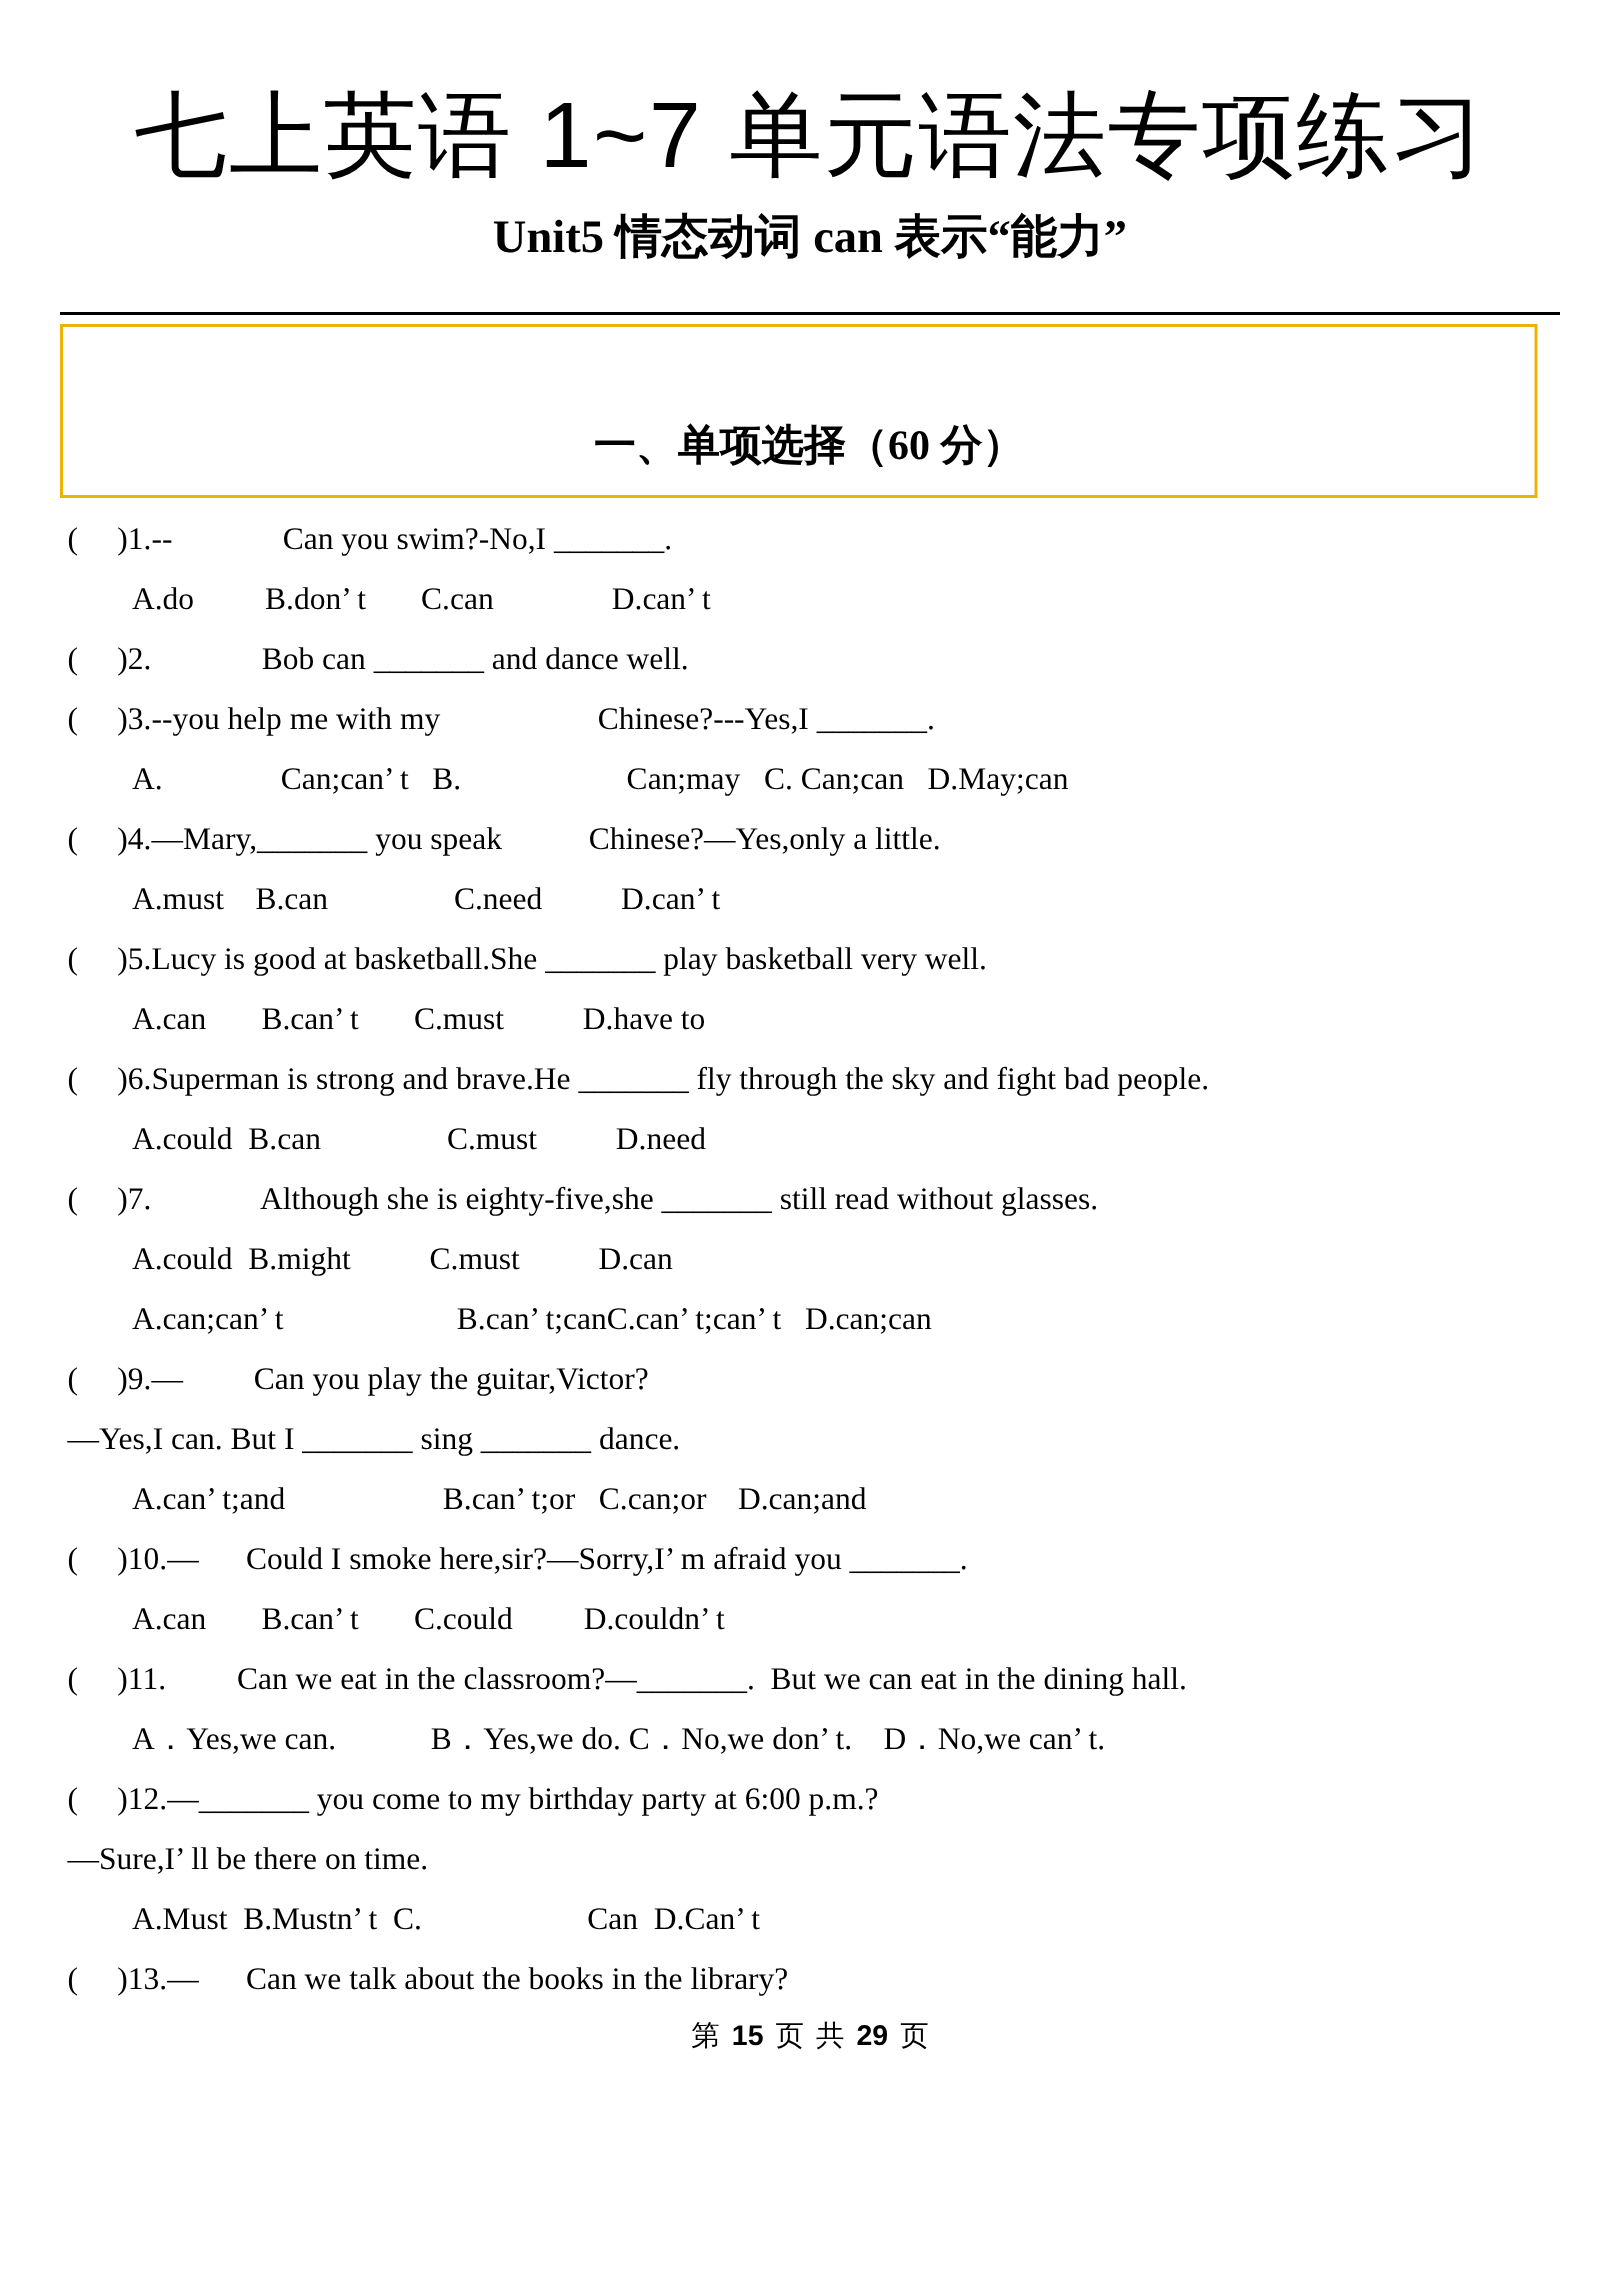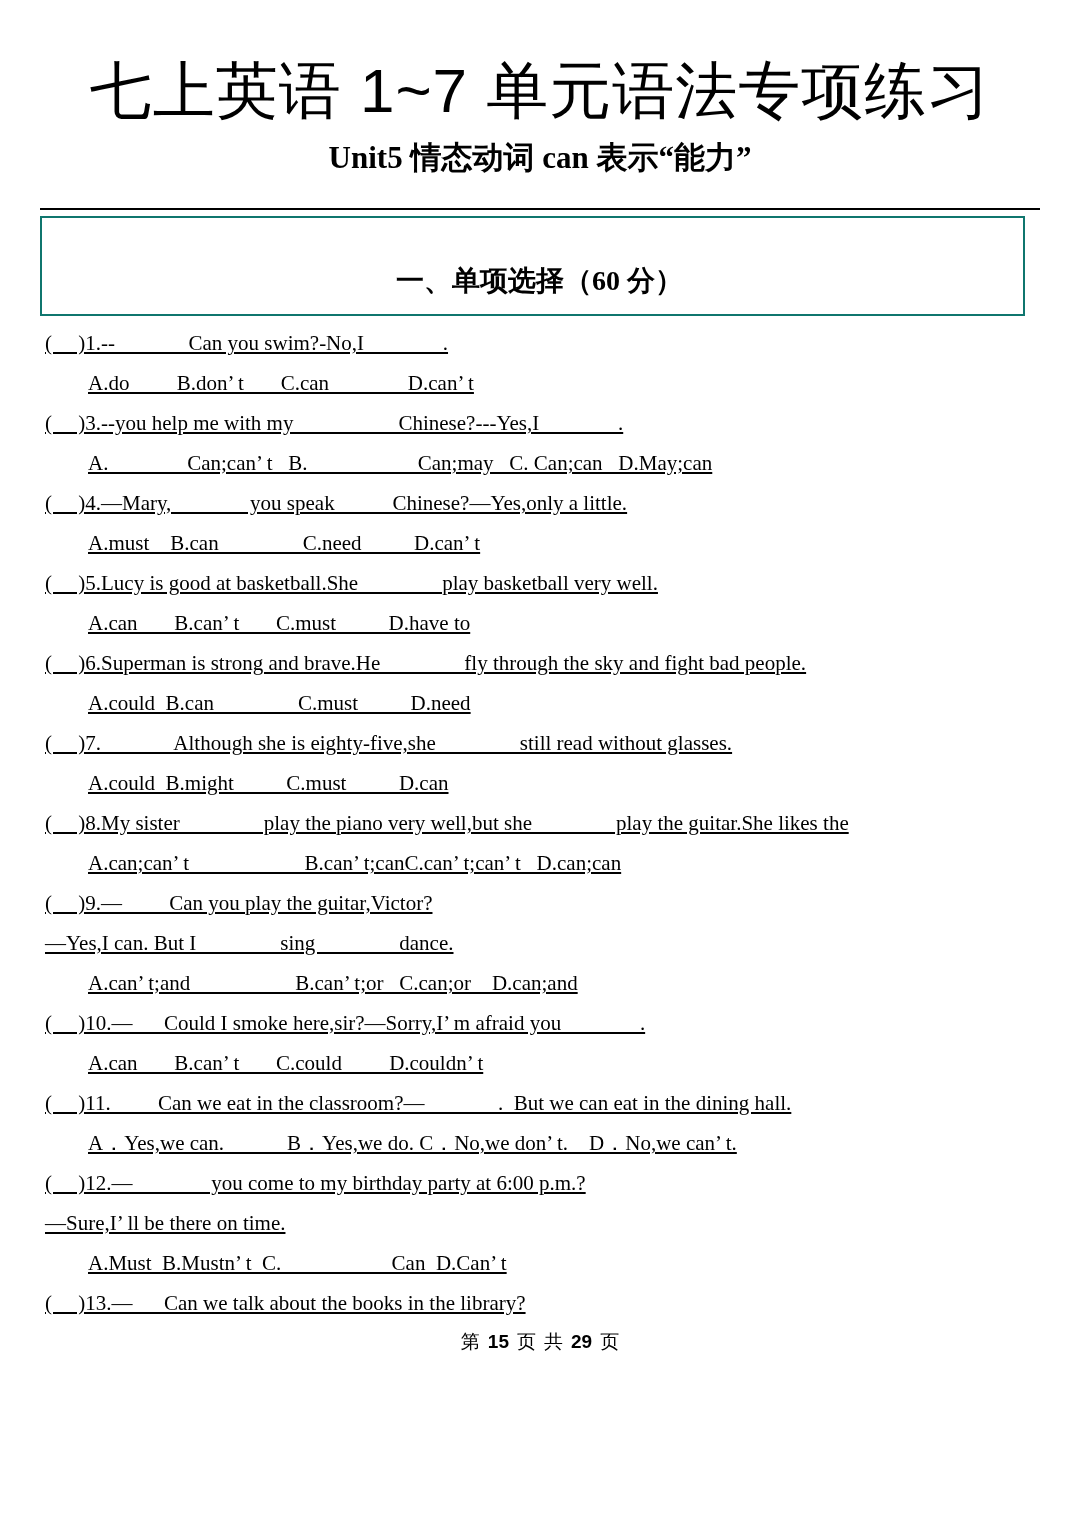--- a/index.html
+++ b/index.html
@@ -28,36 +28,35 @@
     font-weight:bold;
     white-space:pre;
   }
   .top-rule {
     margin:28px 40px 0 40px;
     border-top:2px solid #000;
     height:0;
   }
   .section-box {
     margin:6px 55px 0 40px;
-    border:2px solid #0f766e;
+    border:2px solid #eab308;
     text-align:center;
     font-size:28px;
     font-weight:bold;
-    padding:12px 0 14px 0;
+    padding:28px 0 14px 0;
     white-space:pre;
   }
   .content {
     margin-top:7px;
     padding:0 38px 0 45px;
     font-size:21px;
   }
   .ln {
     line-height:40px;
     white-space:pre-wrap;
-    text-decoration:underline;
   }
   .ln.opt { padding-left:43px; }
   .page-footer {
     margin-top:6px;
     text-align:center;
     font-size:19px;
     line-height:26px;
   }
   .page-footer span { margin:0 4px; }
   .page-footer .num {
@@ -74,31 +73,31 @@
 
 <div class="top-rule"></div>
 
 <div class="section-box">
   <span>一、单项选择（60 分）</span>
 </div>
 
 <div class="content">
   <div class="ln q">(     )1.--              Can you swim?-No,I _______.</div>
   <div class="ln opt">A.do         B.don’ t       C.can               D.can’ t</div>
+  <div class="ln q">(     )2.              Bob can _______ and dance well.</div>
   <div class="ln q">(     )3.--you help me with my                    Chinese?---Yes,I _______.</div>
   <div class="ln opt">A.               Can;can’ t   B.                     Can;may   C. Can;can   D.May;can</div>
   <div class="ln q">(     )4.—Mary,_______ you speak           Chinese?—Yes,only a little.</div>
   <div class="ln opt">A.must    B.can                C.need          D.can’ t</div>
   <div class="ln q">(     )5.Lucy is good at basketball.She _______ play basketball very well.</div>
   <div class="ln opt">A.can       B.can’ t       C.must          D.have to</div>
   <div class="ln q">(     )6.Superman is strong and brave.He _______ fly through the sky and fight bad people.</div>
   <div class="ln opt">A.could  B.can                C.must          D.need</div>
   <div class="ln q">(     )7.              Although she is eighty-five,she _______ still read without glasses.</div>
   <div class="ln opt">A.could  B.might          C.must          D.can</div>
-  <div class="ln q">(     )8.My sister _______ play the piano very well,but she _______ play the guitar.She likes the</div>
   <div class="ln opt">A.can;can’ t                      B.can’ t;canC.can’ t;can’ t   D.can;can</div>
   <div class="ln q">(     )9.—         Can you play the guitar,Victor?</div>
   <div class="ln q">—Yes,I can. But I _______ sing _______ dance.</div>
   <div class="ln opt">A.can’ t;and                    B.can’ t;or   C.can;or    D.can;and</div>
   <div class="ln q">(     )10.—      Could I smoke here,sir?—Sorry,I’ m afraid you _______.</div>
   <div class="ln opt">A.can       B.can’ t       C.could         D.couldn’ t</div>
   <div class="ln q">(     )11.         Can we eat in the classroom?—_______.  But we can eat in the dining hall.</div>
   <div class="ln opt">A．Yes,we can.            B．Yes,we do. C．No,we don’ t.    D．No,we can’ t.</div>
   <div class="ln q">(     )12.—_______ you come to my birthday party at 6:00 p.m.?</div>
   <div class="ln q">—Sure,I’ ll be there on time.</div>

